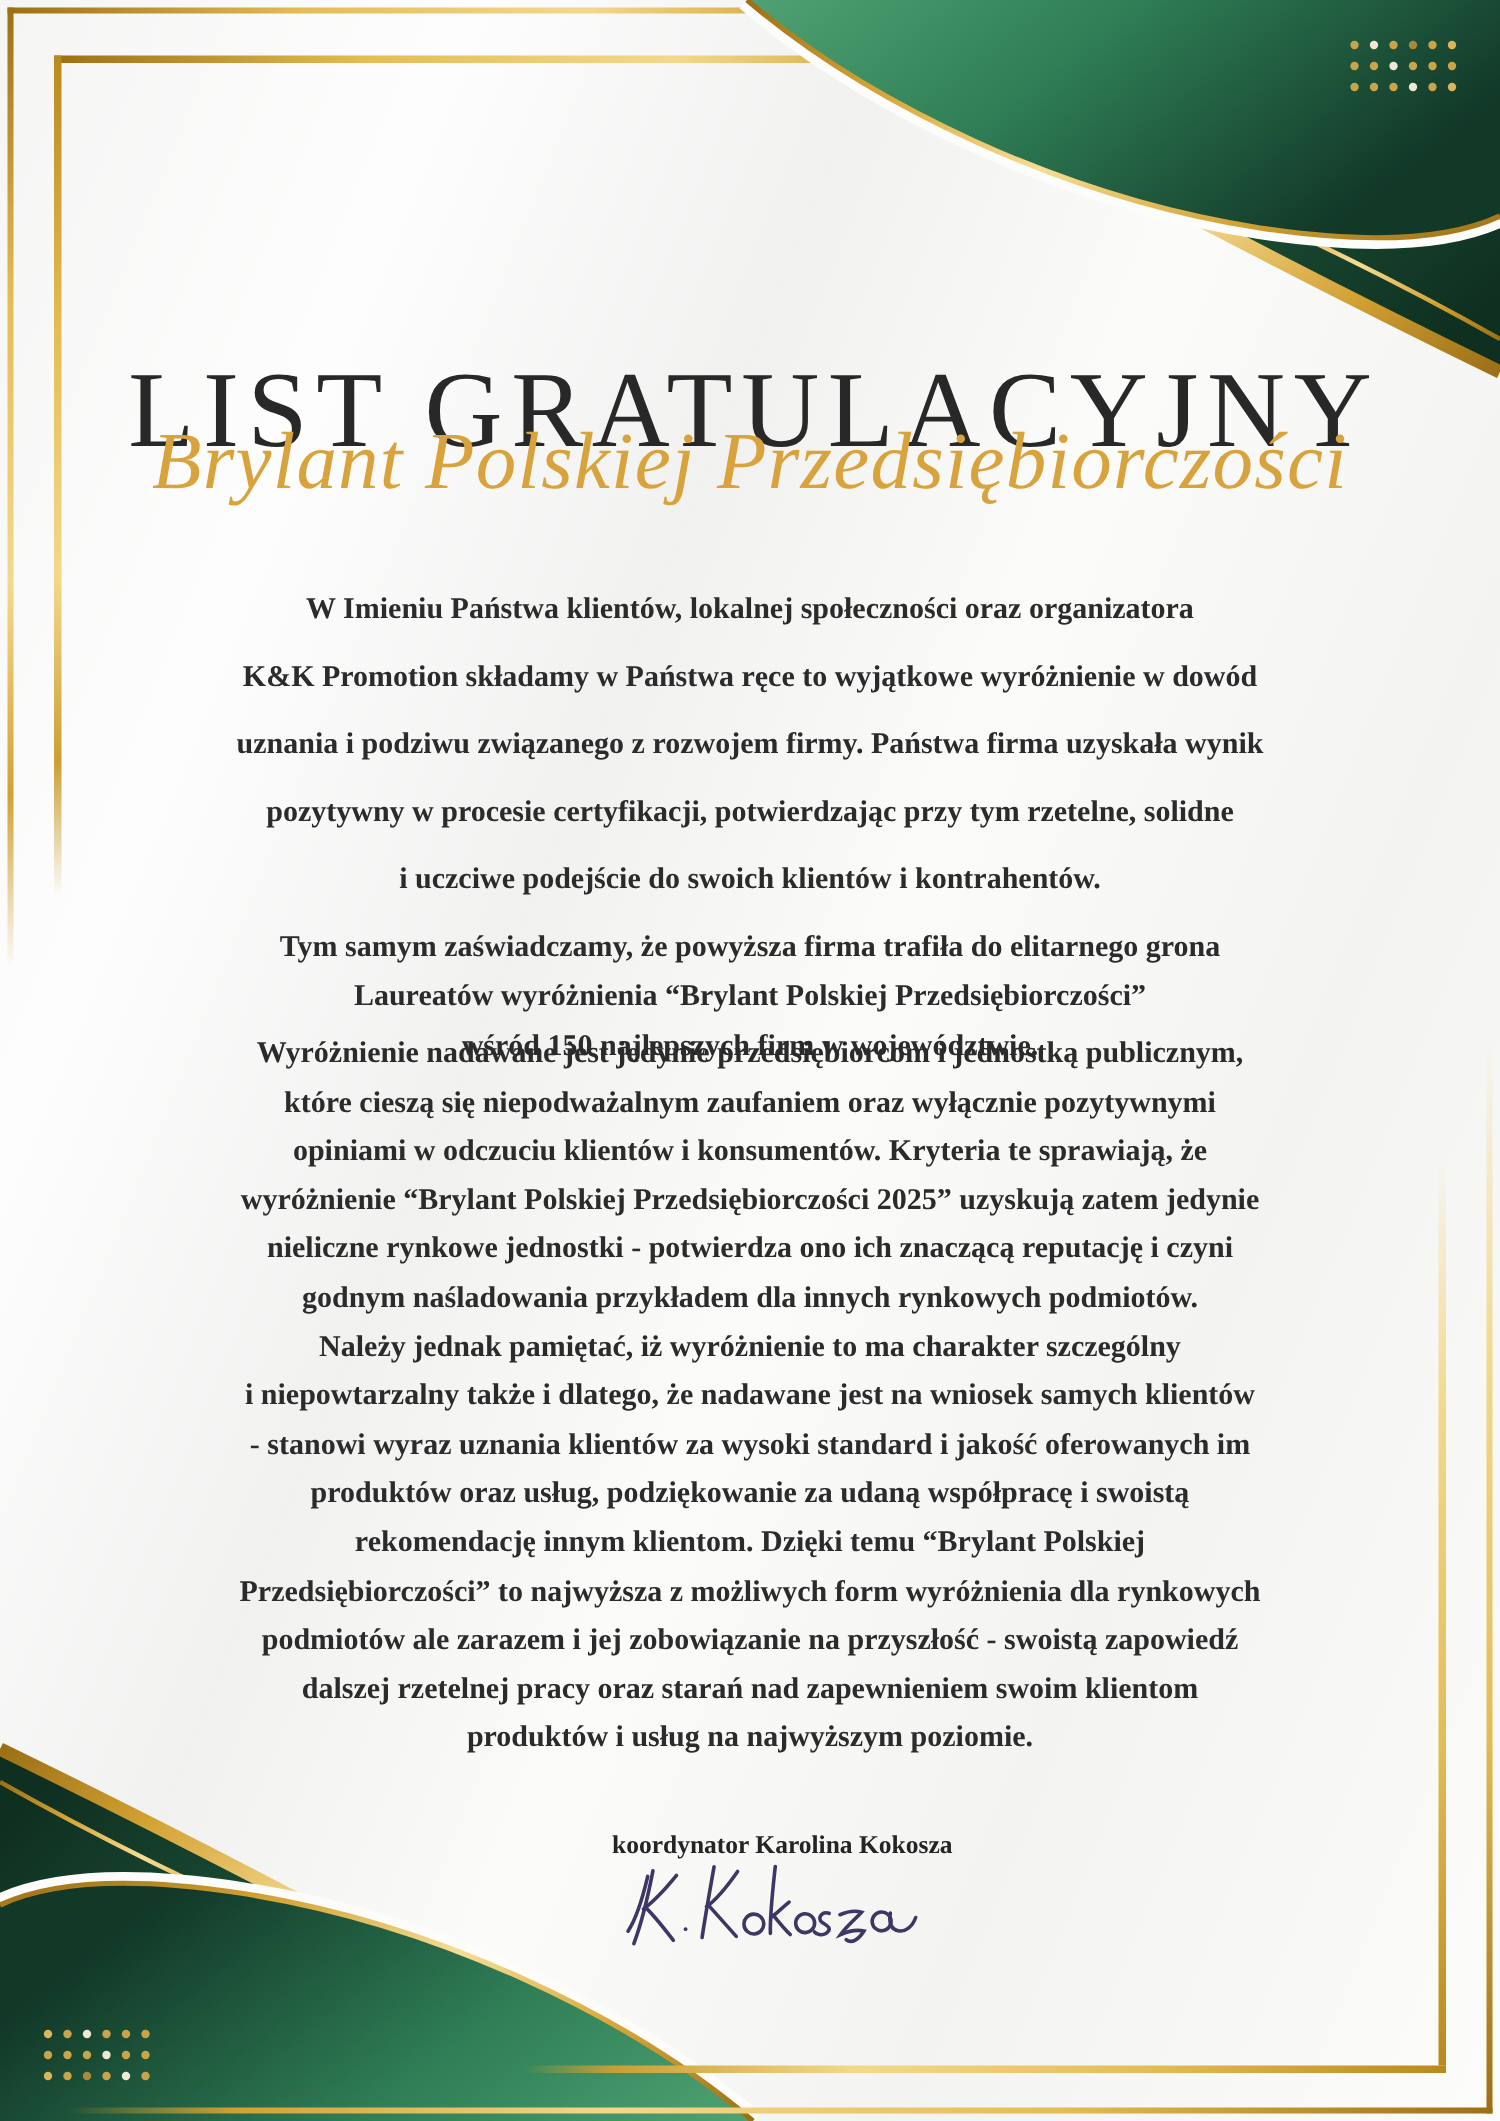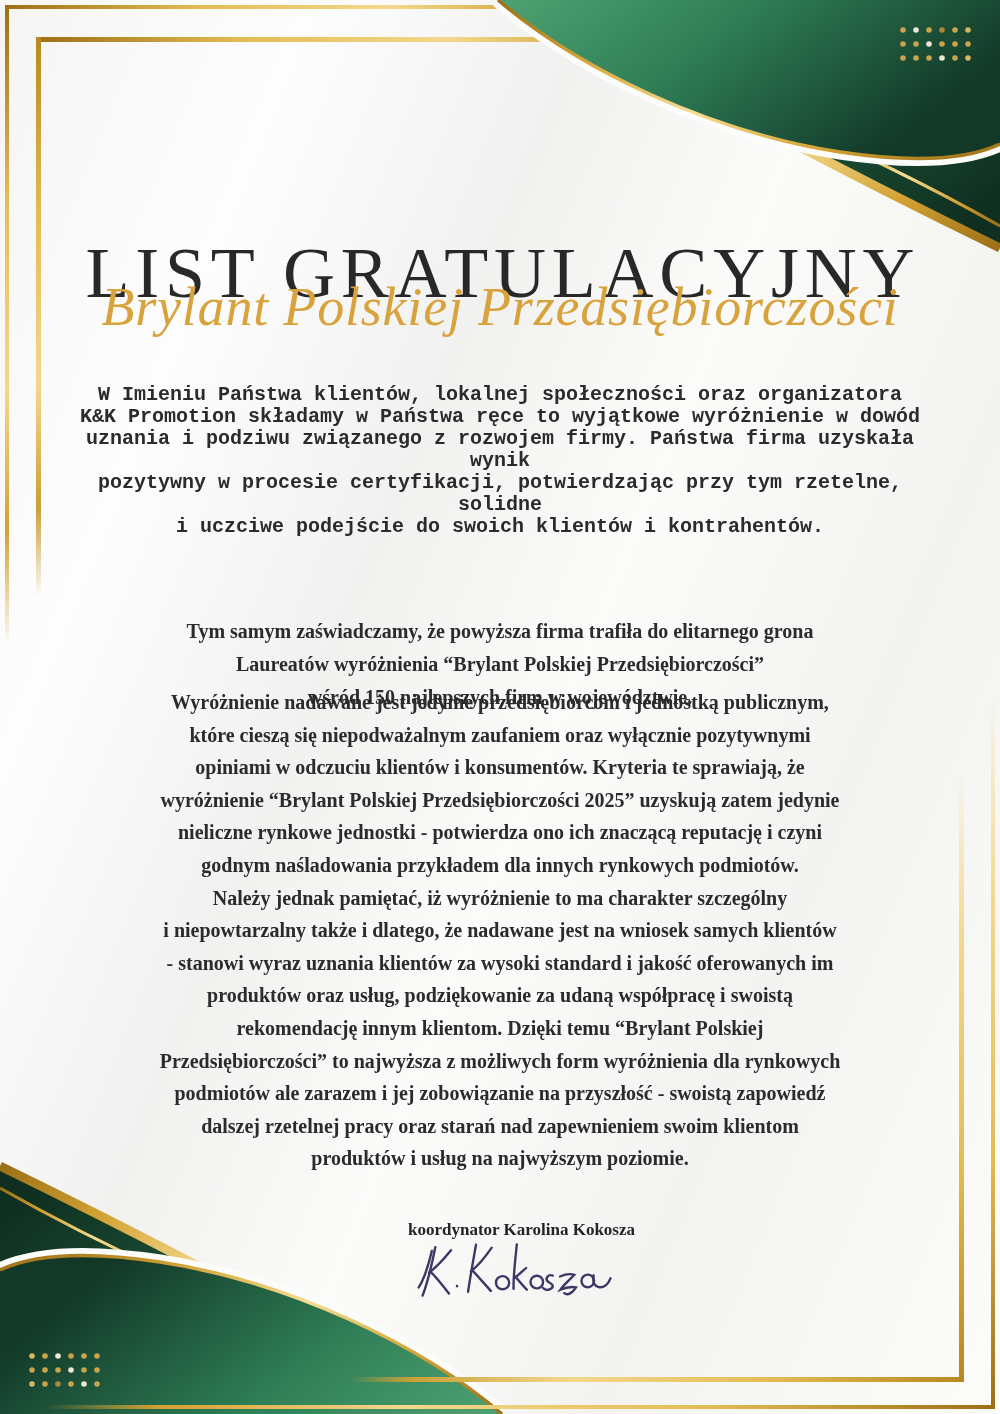--- a/index.html
+++ b/index.html
@@ -35,21 +35,21 @@
   .corner.tr{top:0;right:0;}
   .corner.bl{bottom:0;left:0;transform:rotate(180deg);}
   
   .content{position:absolute;inset:0;z-index:4;text-align:center;color:#272727;}
   .title{position:absolute;top:184px;left:0;right:0;
     font-size:72px;font-weight:400;letter-spacing:0.08em;text-indent:0.08em;color:#282828;}
   .script{position:absolute;top:276px;left:0;right:0;
     font-style:italic;font-size:54px;letter-spacing:0.015em;color:#d8a23c;}
   .para{position:absolute;left:70px;right:70px;margin:0;
     font-weight:700;font-size:20px;white-space:pre-line;color:#2b2b2b;}
-  .p1{top:384px;line-height:22px;font-family:Liberation Mono, monospace;}
+  .p1{top:384px;line-height:45px;}
   .p2{top:577px;line-height:33px;margin-top:38px;}
   .p3{top:686px;line-height:32.6px;font-family:Liberation Serif, serif;}
   .coordinator{position:absolute;top:1220px;left:0;right:0;
     font-weight:700;font-size:17px;color:#242424;margin-left:43px;}
   .signature{position:absolute;top:1236px;left:414px;width:205px;height:66px;transform:rotate(-2deg);}
 </style>
 </head>
 <body>
 
 <div class="page">

